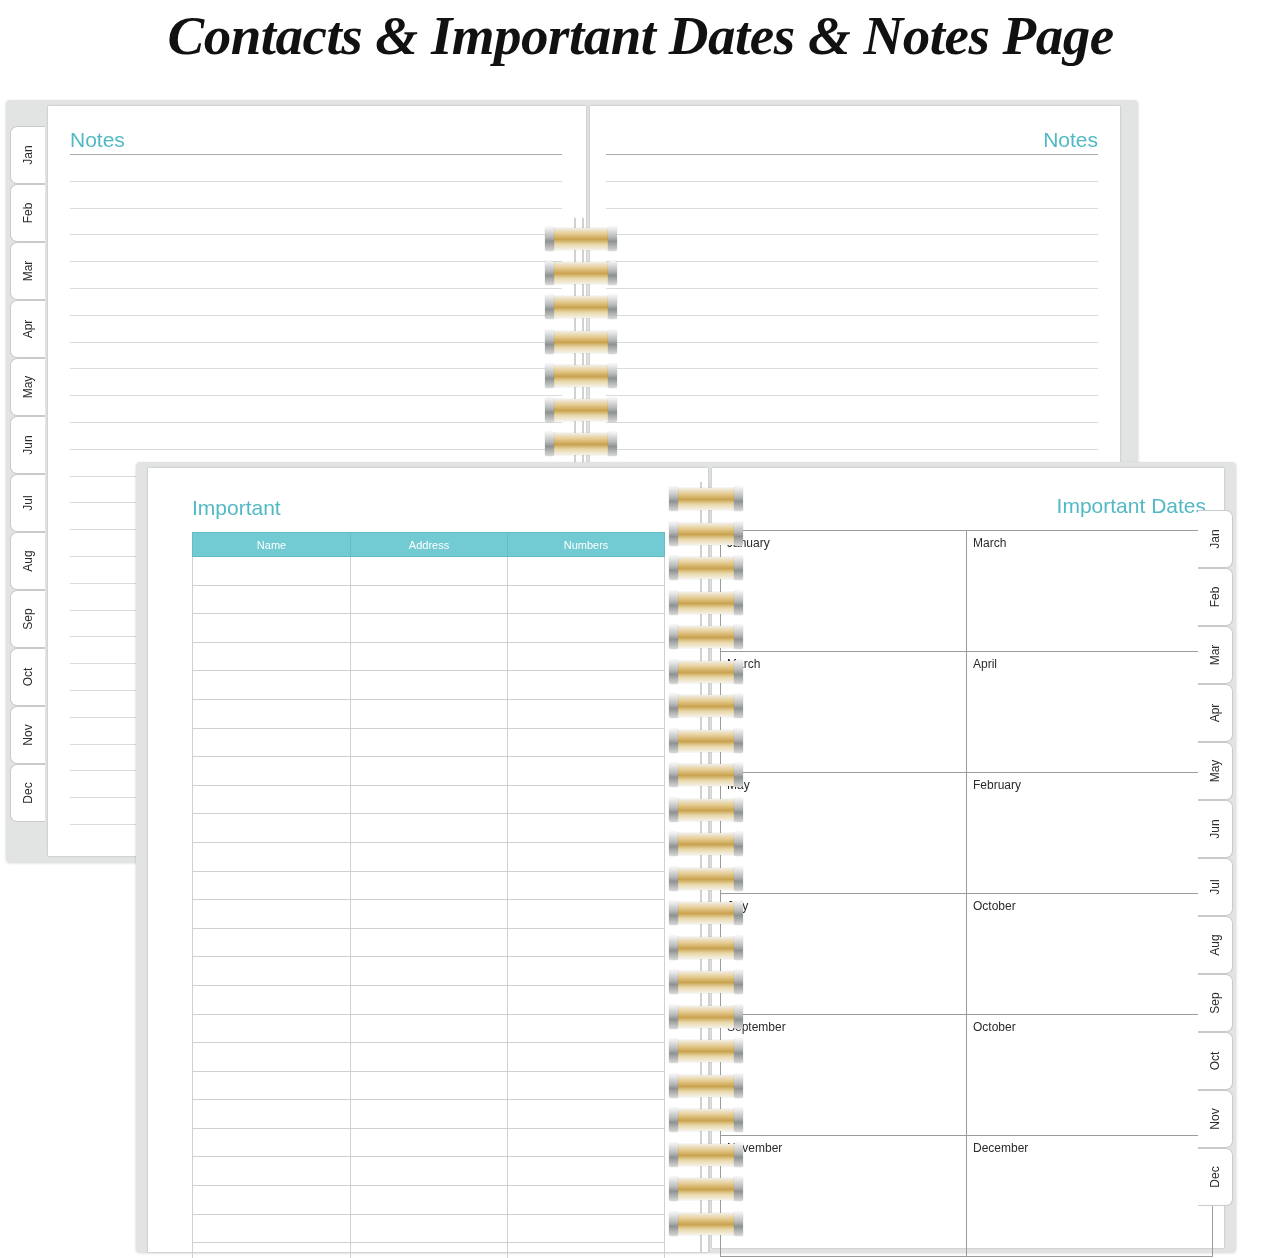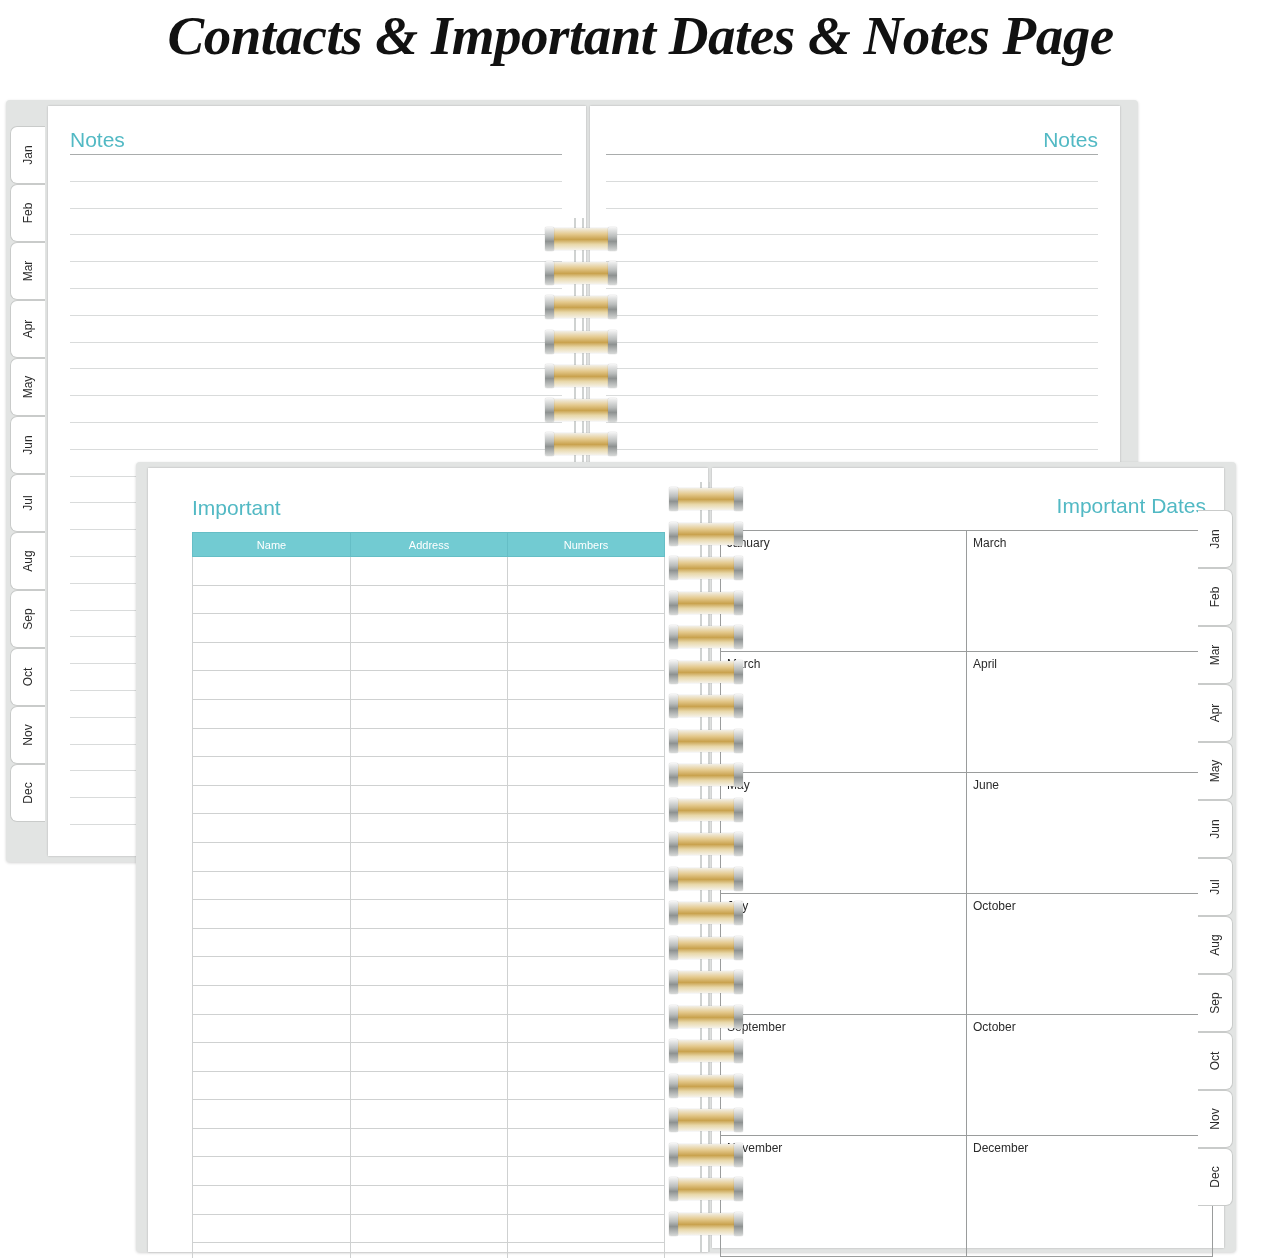--- a/index.html
+++ b/index.html
@@ -450,21 +450,21 @@
           <tr>
             <td><span>January</span></td>
             <td><span>March</span></td>
           </tr>
           <tr>
             <td><span>March</span></td>
             <td><span>April</span></td>
           </tr>
           <tr>
             <td><span>May</span></td>
-            <td><span>June</span></td>
+            <td><span>February</span></td>
           </tr>
           <tr>
             <td><span>July</span></td>
             <td><span>October</span></td>
           </tr>
           <tr>
             <td><span>September</span></td>
             <td><span>October</span></td>
           </tr>
           <tr>

